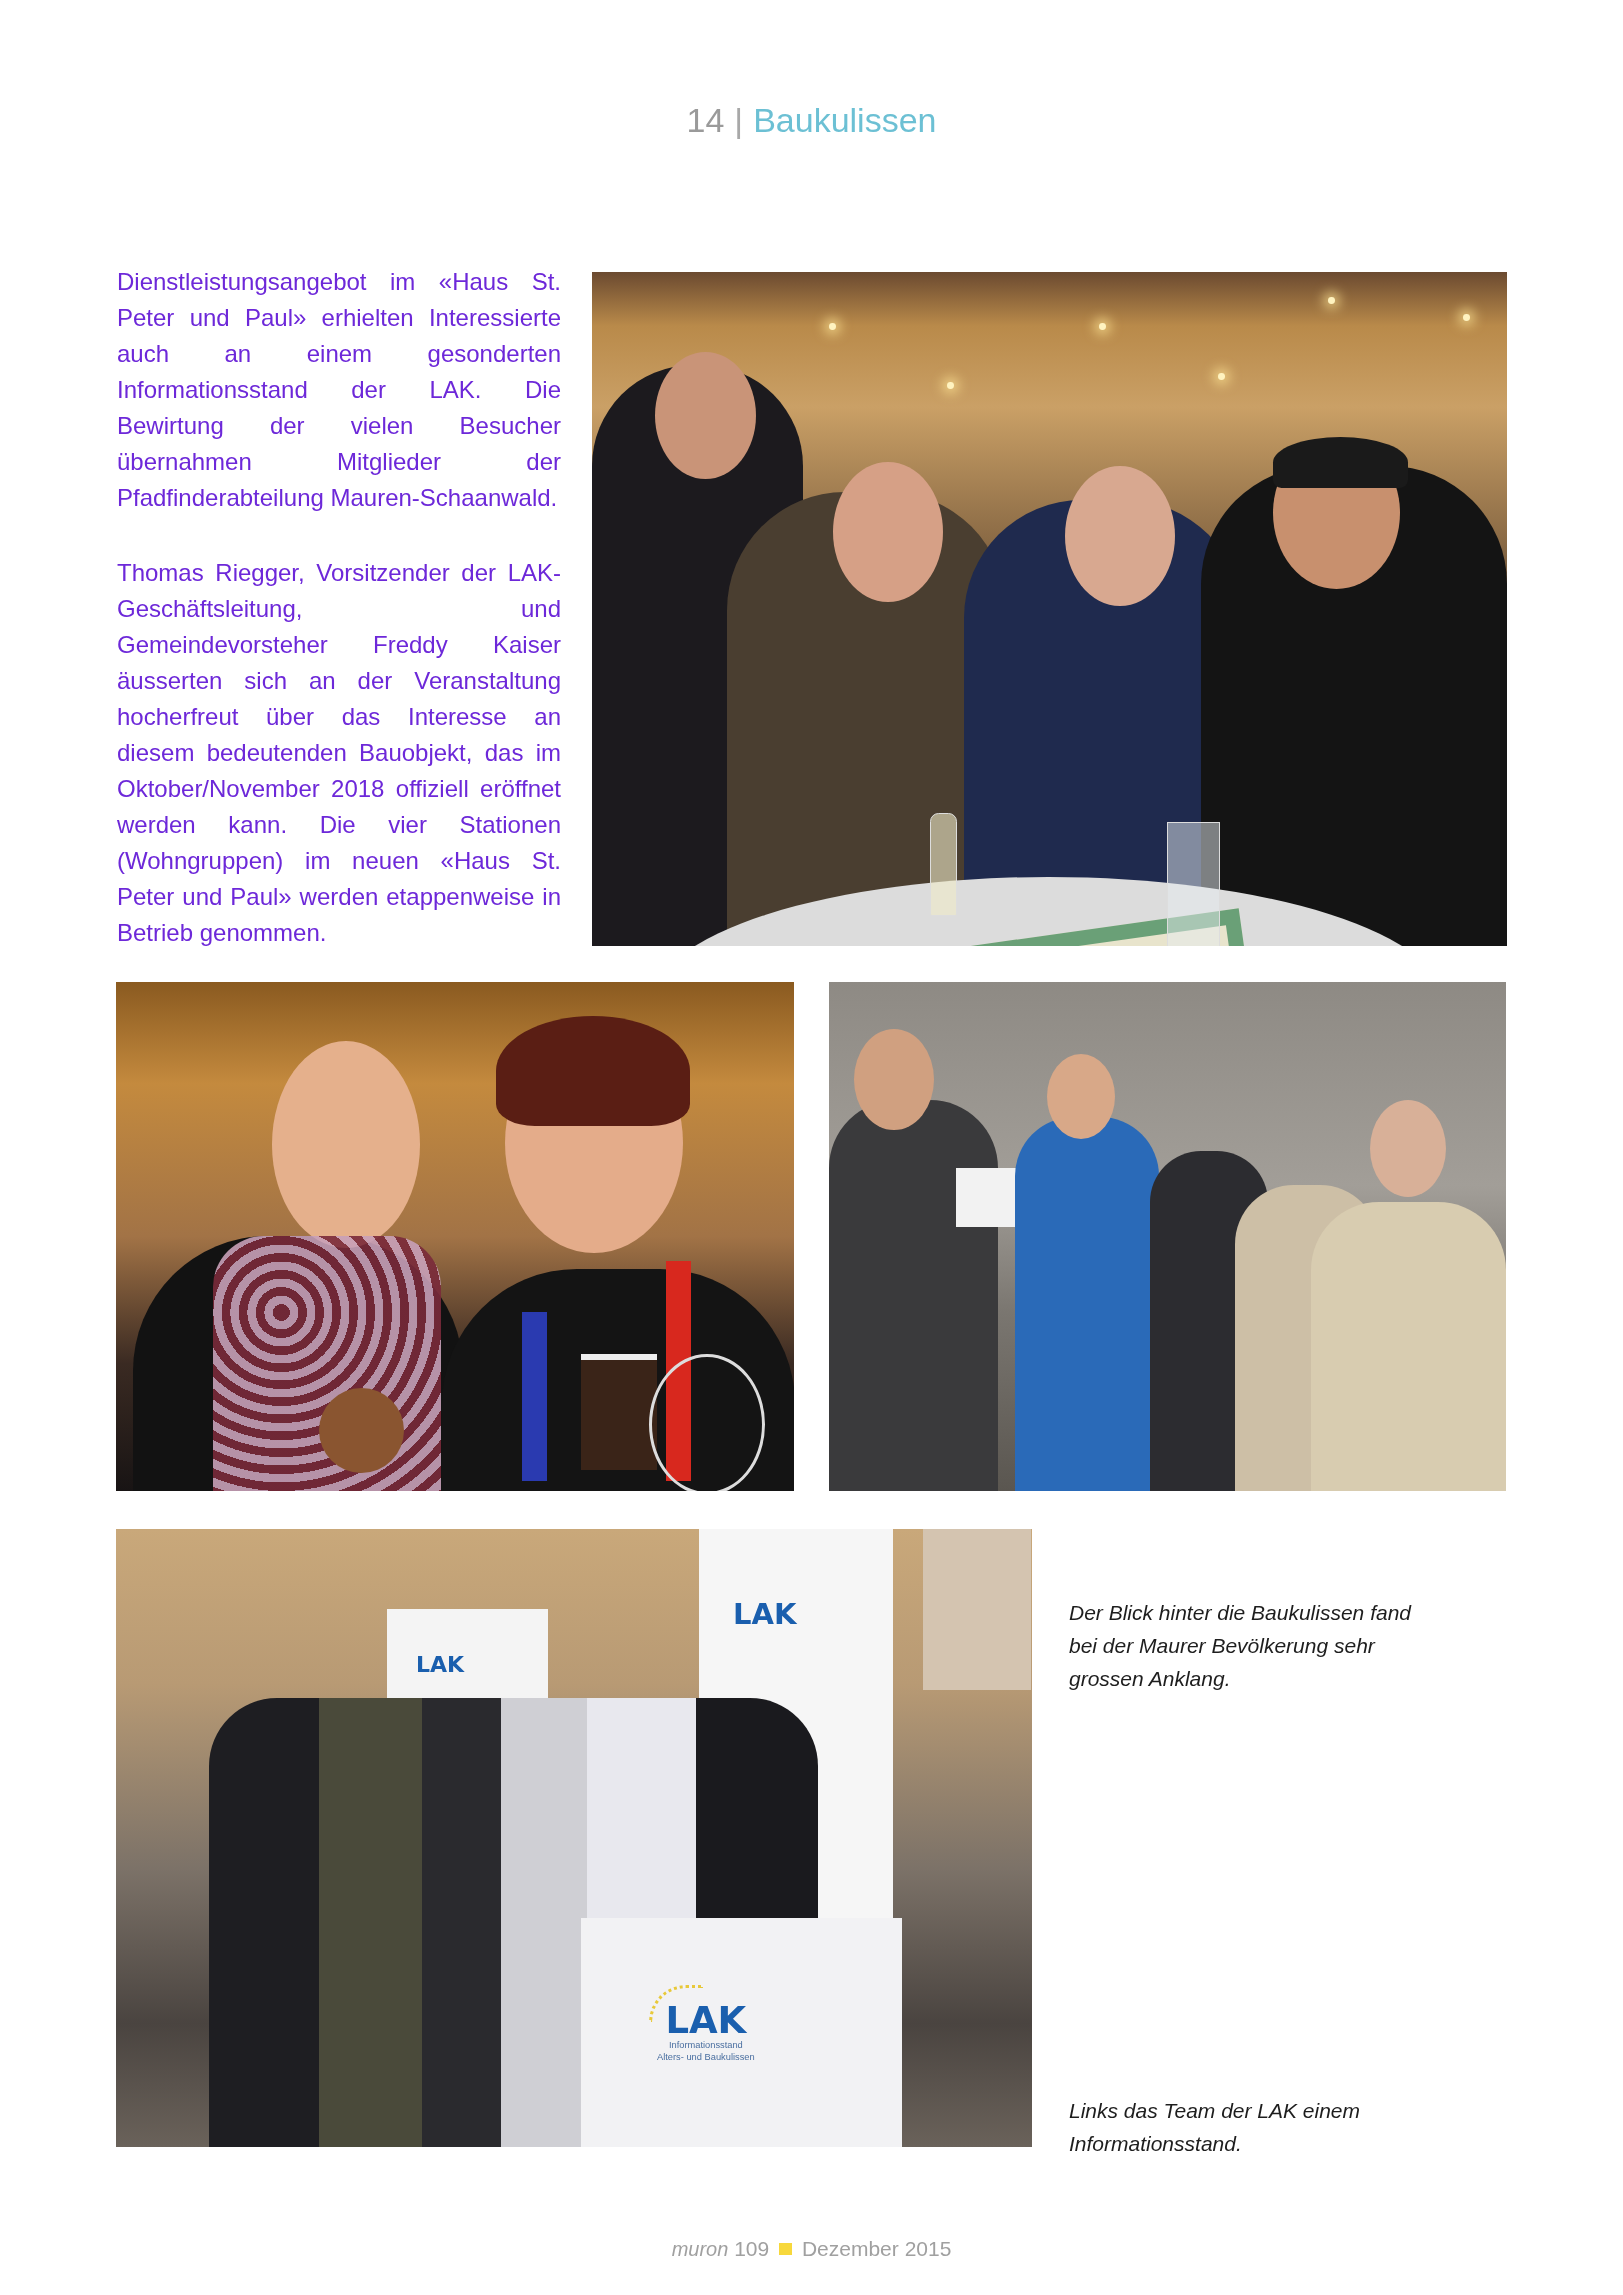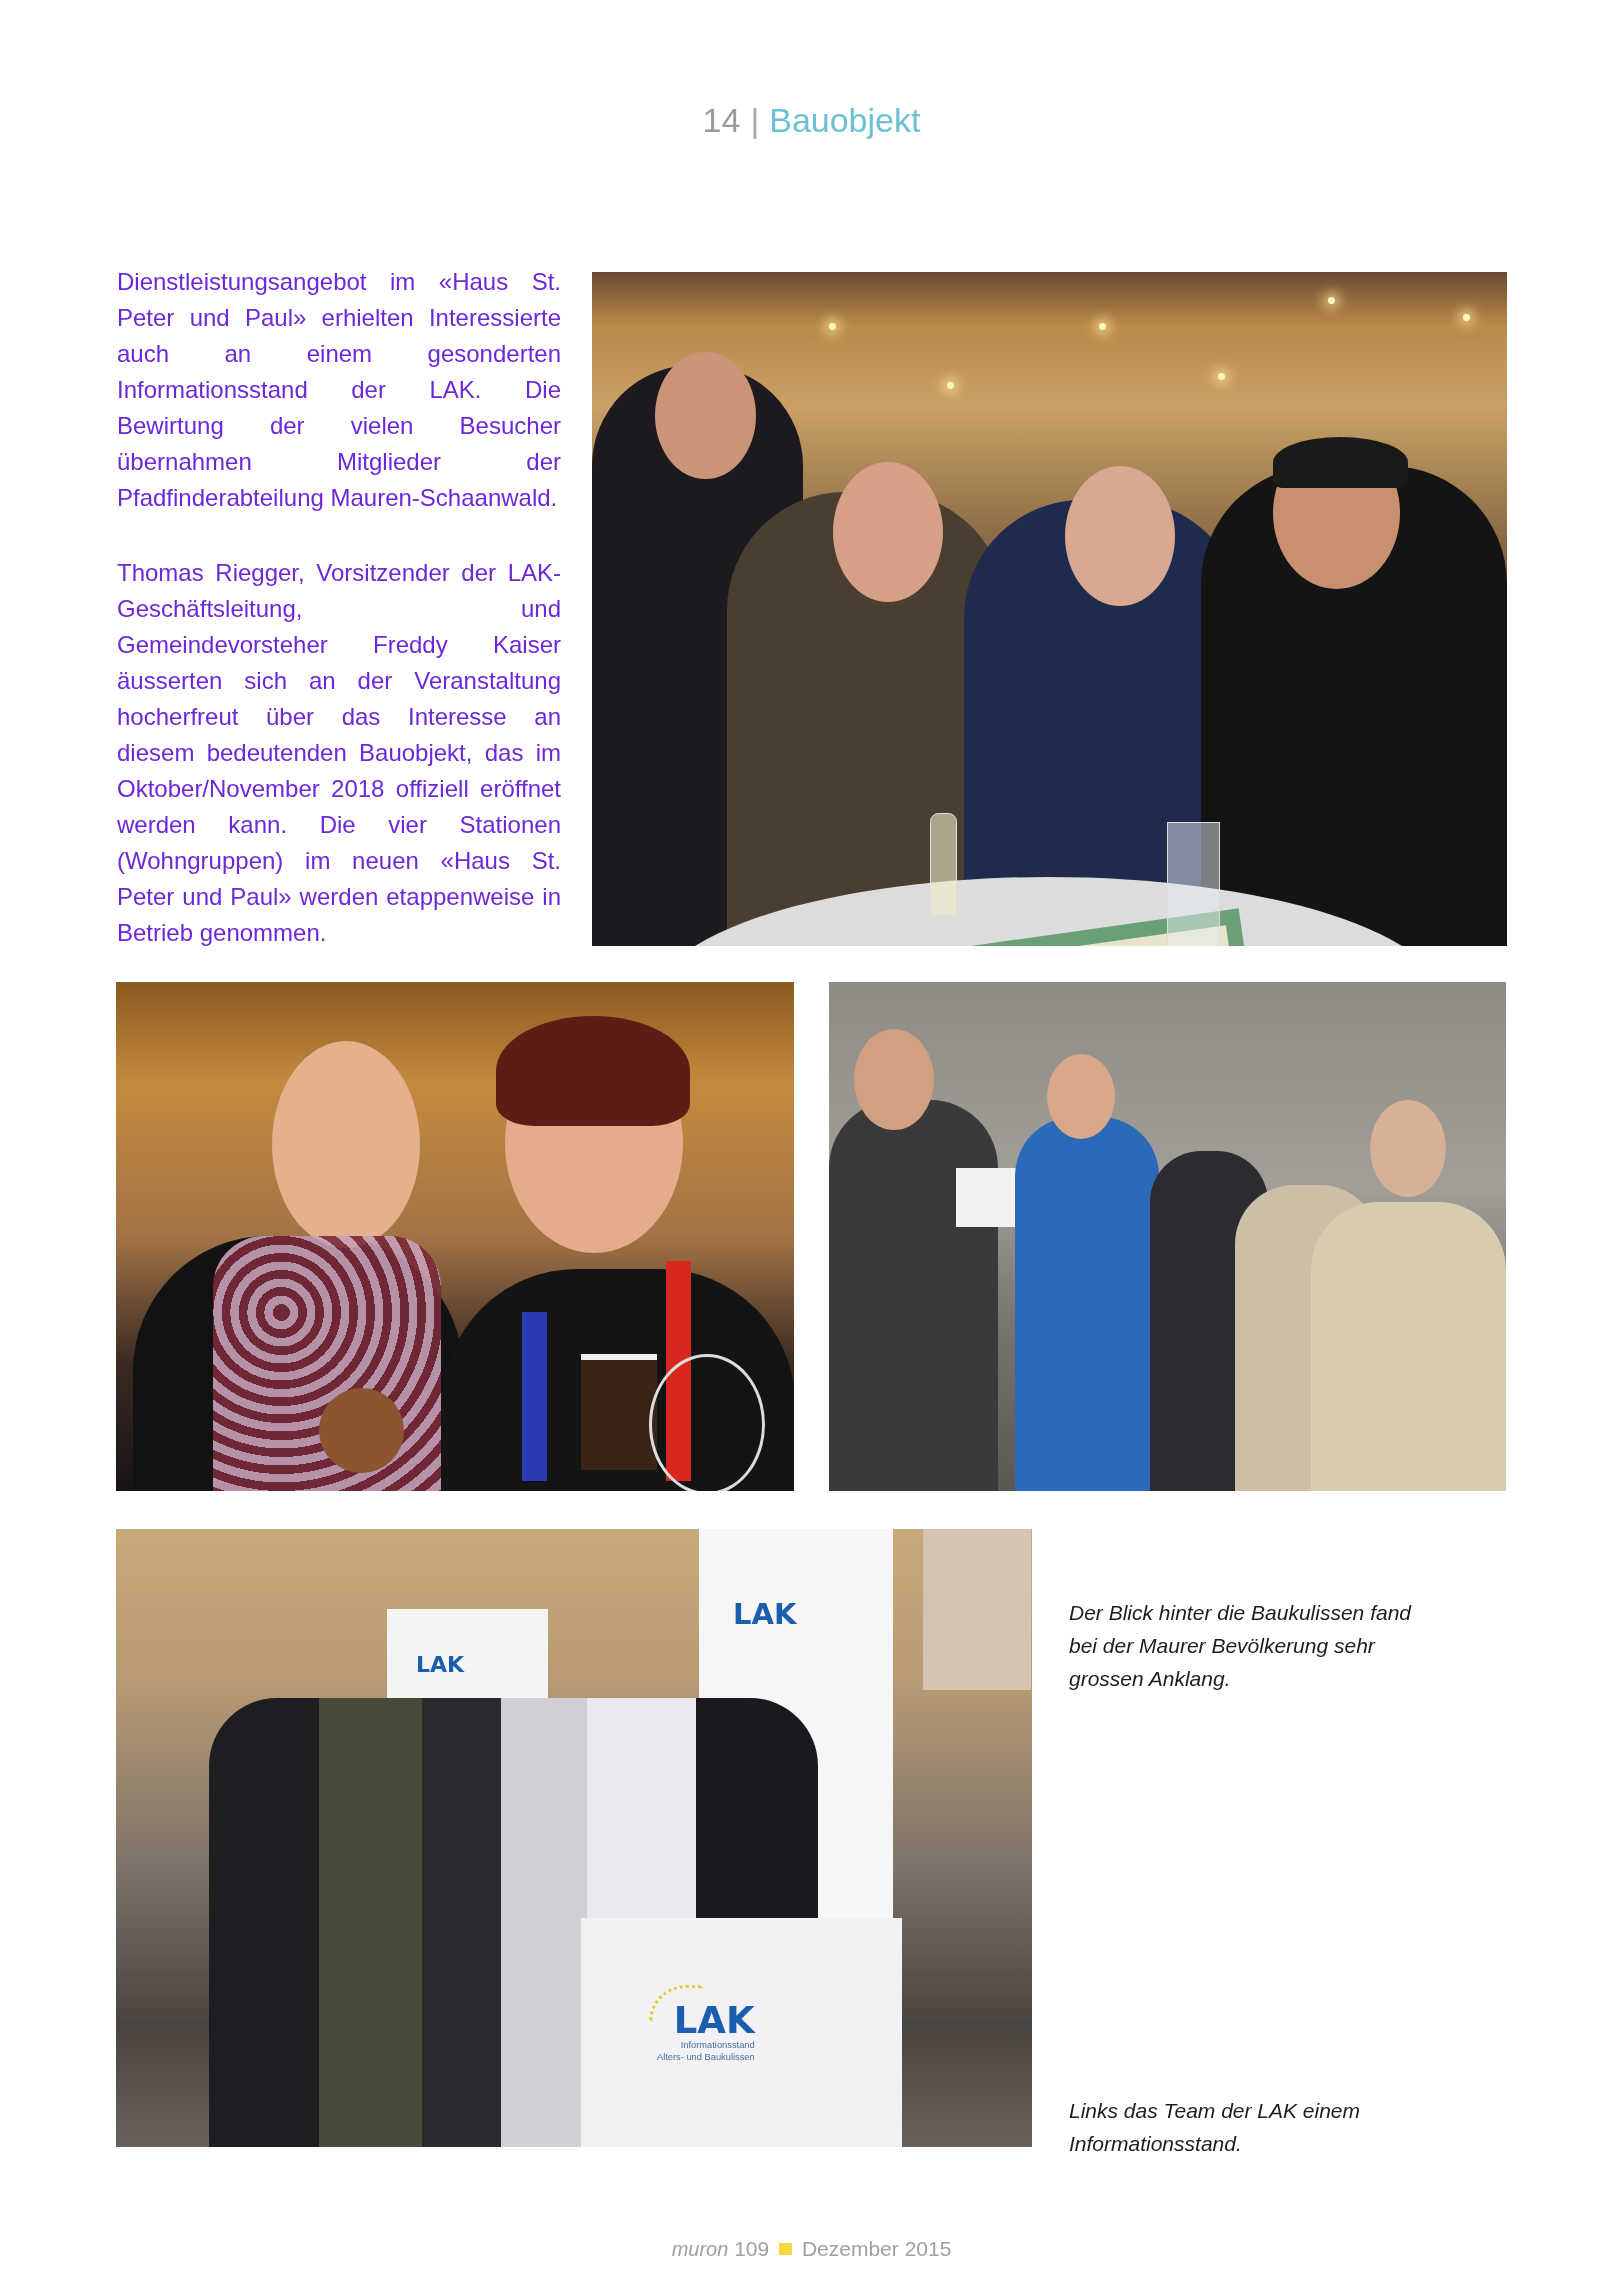--- a/index.html
+++ b/index.html
@@ -17,30 +17,30 @@
   .footer { position:absolute; top:2237px; left:0; width:1623px; text-align:center; font-size:21px; color:#a0a0a0; }
   .footer .brand { font-style:italic; font-size:20px; }
   .footer .sq { display:inline-block; width:12.7px; height:12.7px; background:#f7d83c; margin:0 10px; vertical-align:0.8px; }
   
   .ph1 { left:592px; top:272px; width:915px; height:674px; background:linear-gradient(180deg,#6b4a30 0%,#b98a4a 8%,#caa066 20%,#8a6a45 40%,#3a2f28 60%,#2a2420 100%); }
   .ph2 { left:116px; top:982px; width:678px; height:509px; background:linear-gradient(180deg,#8a5a20 0%,#c48a3e 20%,#a27346 50%,#3a2a22 75%,#181414 100%); }
   .ph3 { left:829px; top:982px; width:677px; height:509px; background:linear-gradient(180deg,#8e8a84 0%,#a29e98 40%,#7a7670 65%,#5a5650 100%); }
   .ph4 { left:116px; top:1529px; width:916px; height:618px; background:linear-gradient(180deg,#c9a87a 0%,#b89a74 25%,#7c7268 55%,#4a4440 80%,#6a625a 100%); }
   .shape { position:absolute; }
   .lights span { position:absolute; width:6.8px; height:6.8px; border-radius:50%; background:#fff3c0; box-shadow:0 0 12px 5px rgba(255,230,150,.7); }
-  .lak-logo { position:absolute; text-align:right; }
+  .lak-logo { position:absolute; text-align:center; }
   .lak-logo .mark { color:#1a5fae; font-weight:bold; font-family:"DejaVu Sans", sans-serif; }
   .lak-logo .sub { color:#4a6fa0; }
   .lak-logo .arc { position:absolute; border:3.4px dotted #e8c93a; border-bottom:none; border-right:none; border-radius:51px 0 0 0; }
 </style>
 </head>
 <body>
 
 <div class="header">
-  <span class="num">14</span><span class="sep">|</span><span class="sec">Bauobjekt</span>
+  <span class="num">14</span><span class="sep">|</span><span class="sec">Baukulissen</span>
 </div>
 
 <div class="col p1">
   <p>Dienstleistungsangebot im «Haus St. Peter und Paul» erhielten Interessierte auch an einem gesonderten Informationsstand der LAK. Die Bewirtung der vielen Besucher übernahmen Mitglieder der Pfadfinderabteilung Mauren-Schaanwald.</p>
 </div>
 <div class="col p2">
   <p>Thomas Riegger, Vorsitzender der LAK-Geschäftsleitung, und Gemeindevorsteher Freddy Kaiser äusserten sich an der Veranstaltung hocherfreut über das Interesse an diesem bedeutenden Bauobjekt, das im Oktober/November 2018 offiziell eröffnet werden kann. Die vier Stationen (Wohngruppen) im neuen «Haus St. Peter und Paul» werden etappenweise in Betrieb genommen.</p>
 </div>
 
 <div class="photo ph1">

